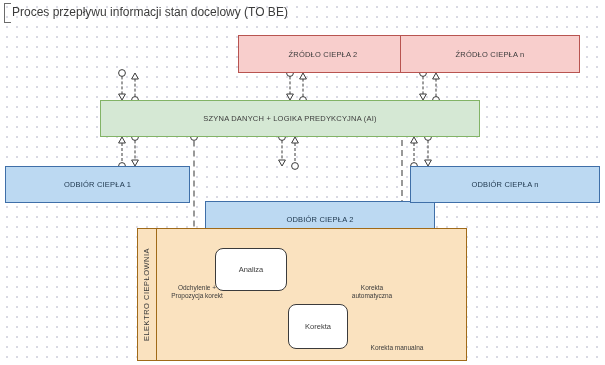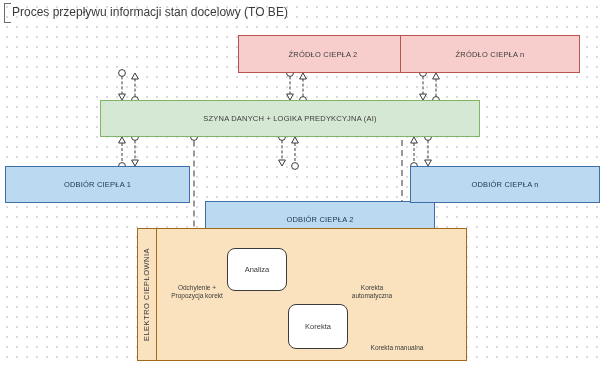--- a/index.html
+++ b/index.html
@@ -211,21 +211,21 @@
   </div>
   <div class="node sink-box" style="left:410px;top:166px;width:190px;height:37px;">
     <span>ODBIÓR CIEPŁA n</span>
   </div>
 
   <div class="pool" style="left:137px;top:228px;width:330px;height:133px;"></div>
   <div class="lane-label" style="left:137px;top:228px;width:20px;height:133px;">
     <span>ELEKTRO CIEPŁOWNIA</span>
   </div>
 
-  <div class="task" style="left:227px;top:248px;width:60px;height:43px;">
+  <div class="task" style="left:215px;top:248px;width:72px;height:43px;">
     <span>Analiza</span>
   </div>
   <div class="task" style="left:288px;top:304px;width:60px;height:45px;">
     <span>Korekta</span>
   </div>
 
   <div class="lbl" style="left:152px;top:284px;width:90px;">
     <div>Odchylenie +</div>
     <div>Propozycja korekt</div>
   </div>

